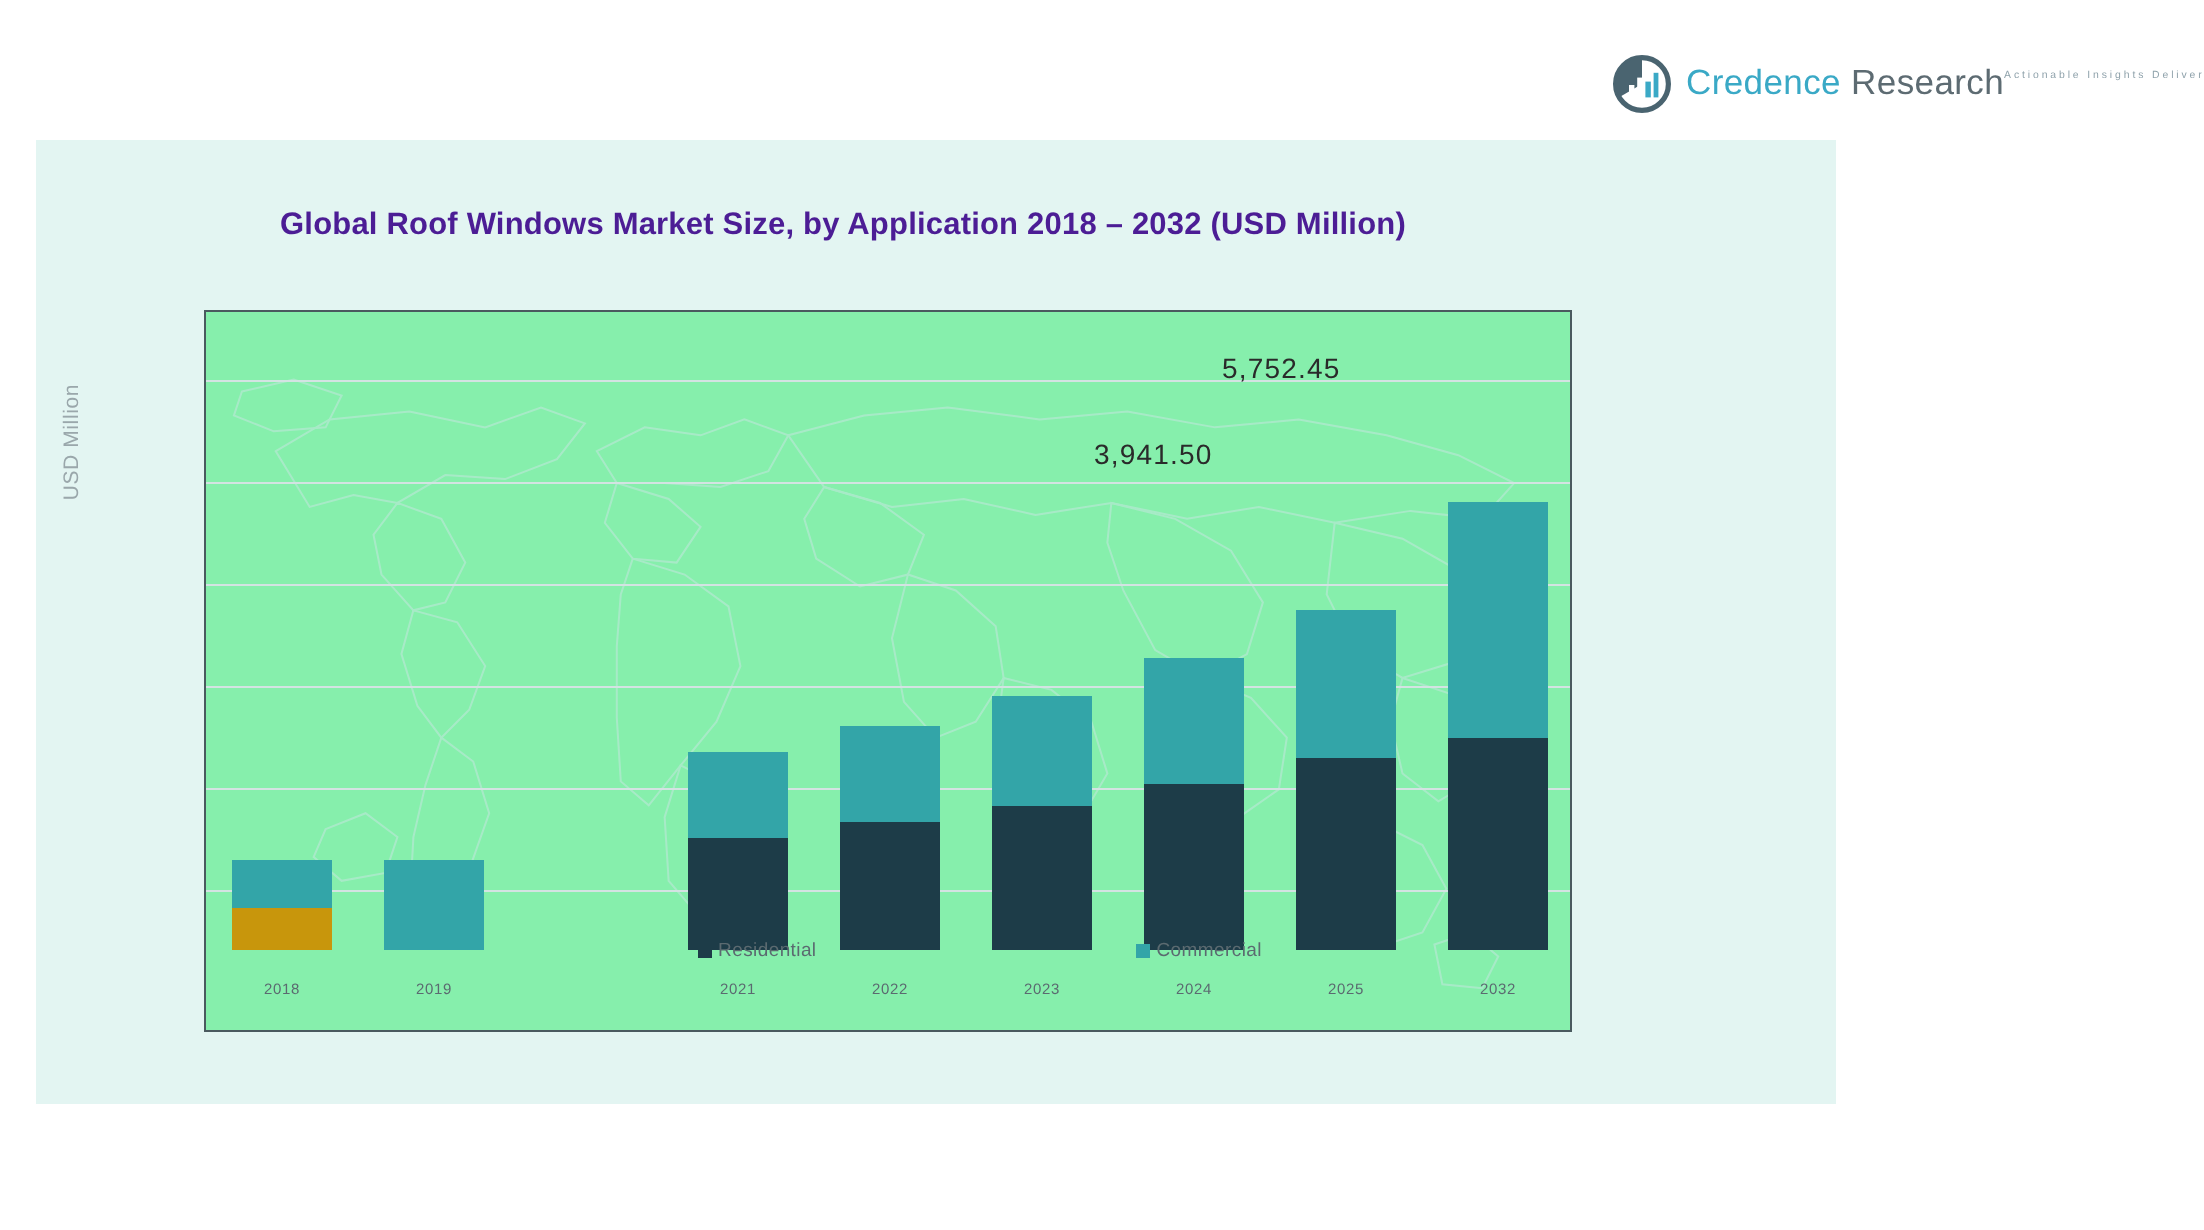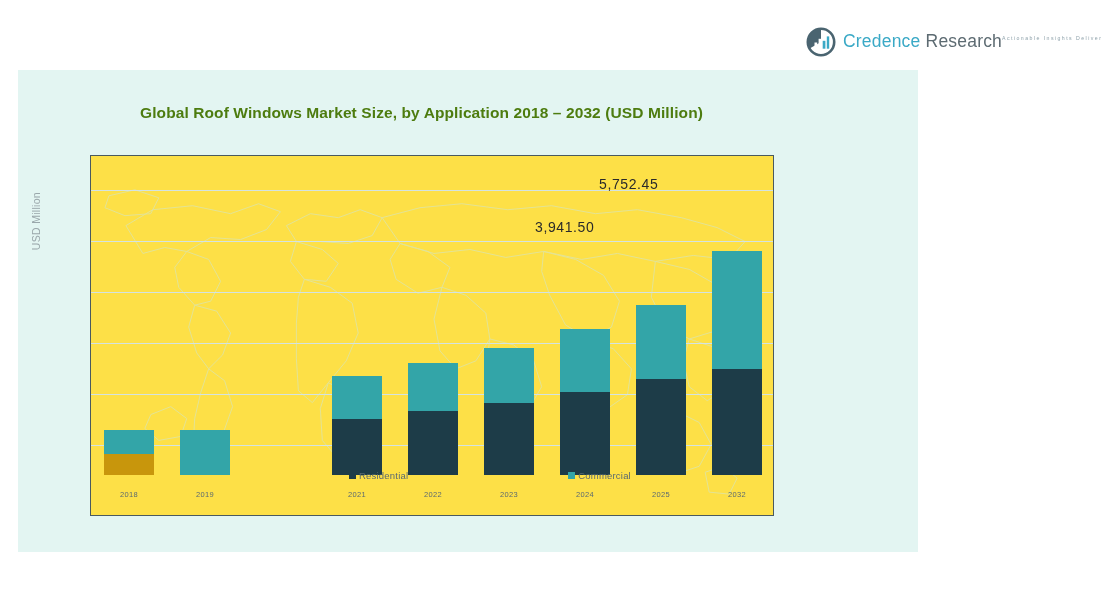--- a/index.html
+++ b/index.html
@@ -13,24 +13,24 @@
   #logo-mark{width:30px;height:30px;flex:0 0 30px;position:relative;}
   #logo-text{display:flex;flex-direction:row;justify-content:center;line-height:1;}
   #logo-title{font-size:17.5px;letter-spacing:.2px;white-space:nowrap;}
   #logo-title .c1{color:#3aa9c6;}
   #logo-title .c2{color:#5d6b72;}
   #logo-tagline{font-size:5.2px;letter-spacing:1.45px;color:#8fa2ab;margin-top:3px;white-space:nowrap;}
 
   
   #card{position:absolute;left:18px;top:70px;width:900px;height:482px;background:#e3f5f2;}
 
-  #chart-title{position:absolute;left:122px;top:34px;font-size:15.5px;font-weight:bold;color:#4d7c0f;letter-spacing:.1px;white-space:nowrap;}
+  #chart-title{position:absolute;left:122px;top:34px;font-size:15.5px;font-weight:bold;color:#4c1d95;letter-spacing:.1px;white-space:nowrap;}
 
   
-  #plot-frame{position:absolute;left:72px;top:85px;width:684px;height:361px;background:#fde047;border:1.6px solid #4a5a5f;box-sizing:border-box;overflow:hidden;text-decoration:underline;}
+  #plot-frame{position:absolute;left:84px;top:85px;width:684px;height:361px;background:#86efac;border:1.6px solid #4a5a5f;box-sizing:border-box;overflow:hidden;text-decoration:underline;}
   #map-watermark{position:absolute;left:0;top:0;width:100%;height:100%;opacity:.5;pointer-events:none;}
   #gridlines{position:absolute;left:0;top:0;width:100%;height:100%;pointer-events:none;}
   .gridline{position:absolute;left:0;width:100%;height:1px;background:#d3e3e2;}
 
   #y-axis-title{position:absolute;left:12px;top:122px;writing-mode:vertical-rl;transform:rotate(180deg);font-size:10.5px;color:#9aa7ab;letter-spacing:.3px;}
 
   
   #bars{position:absolute;left:0;bottom:40px;width:100%;height:245px;}
   .bar-group{position:absolute;bottom:0;width:50px;display:flex;flex-direction:column;justify-content:flex-end;}
   .seg{width:100%;display:block;}

